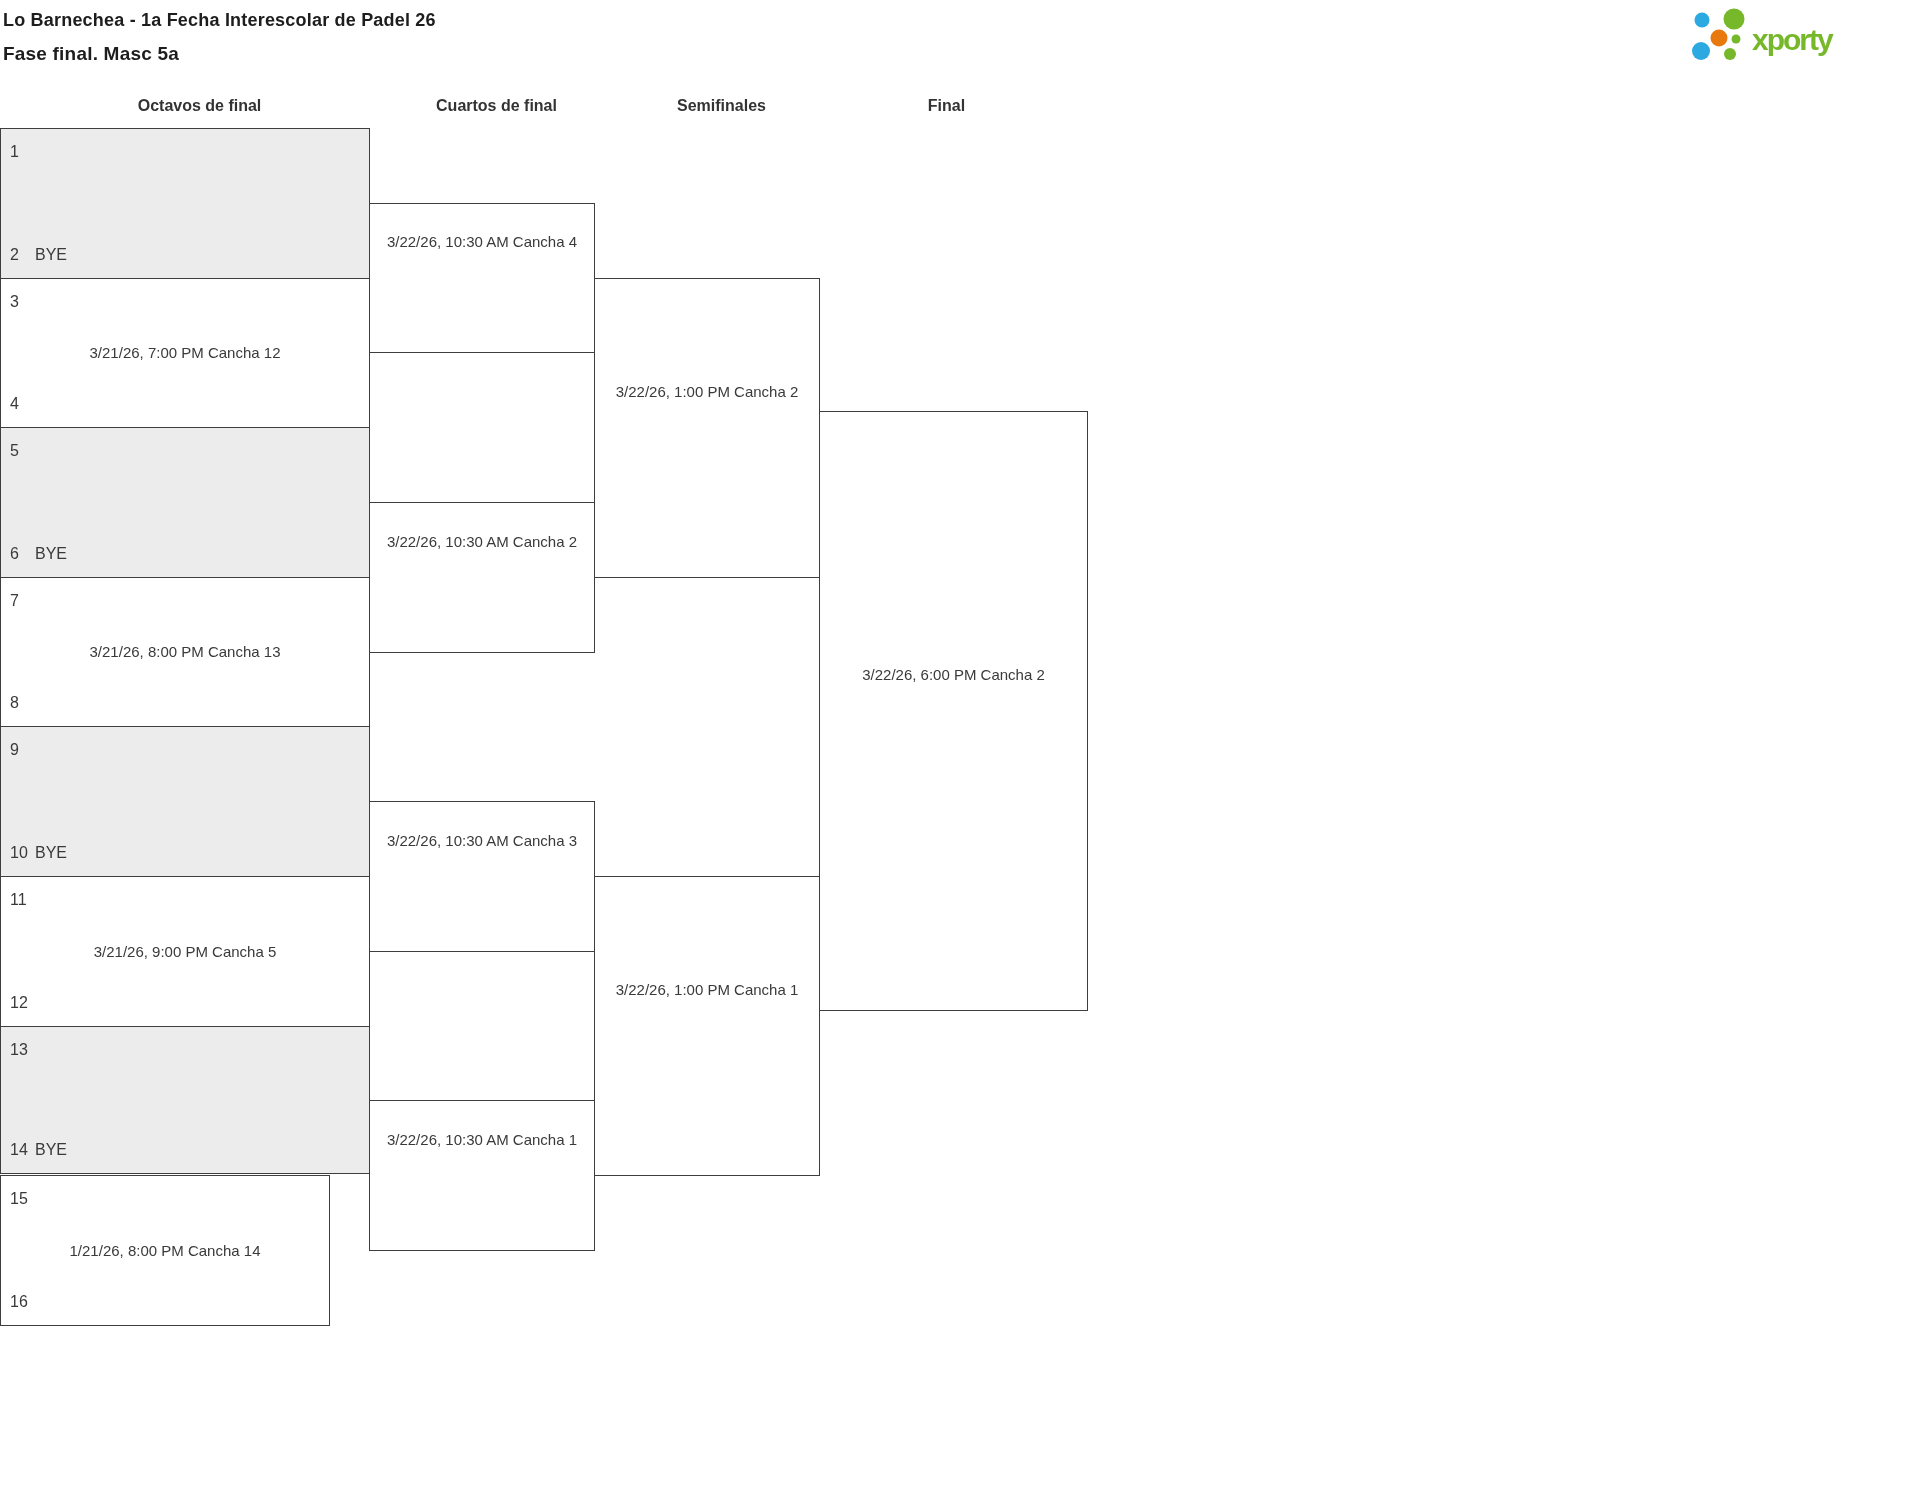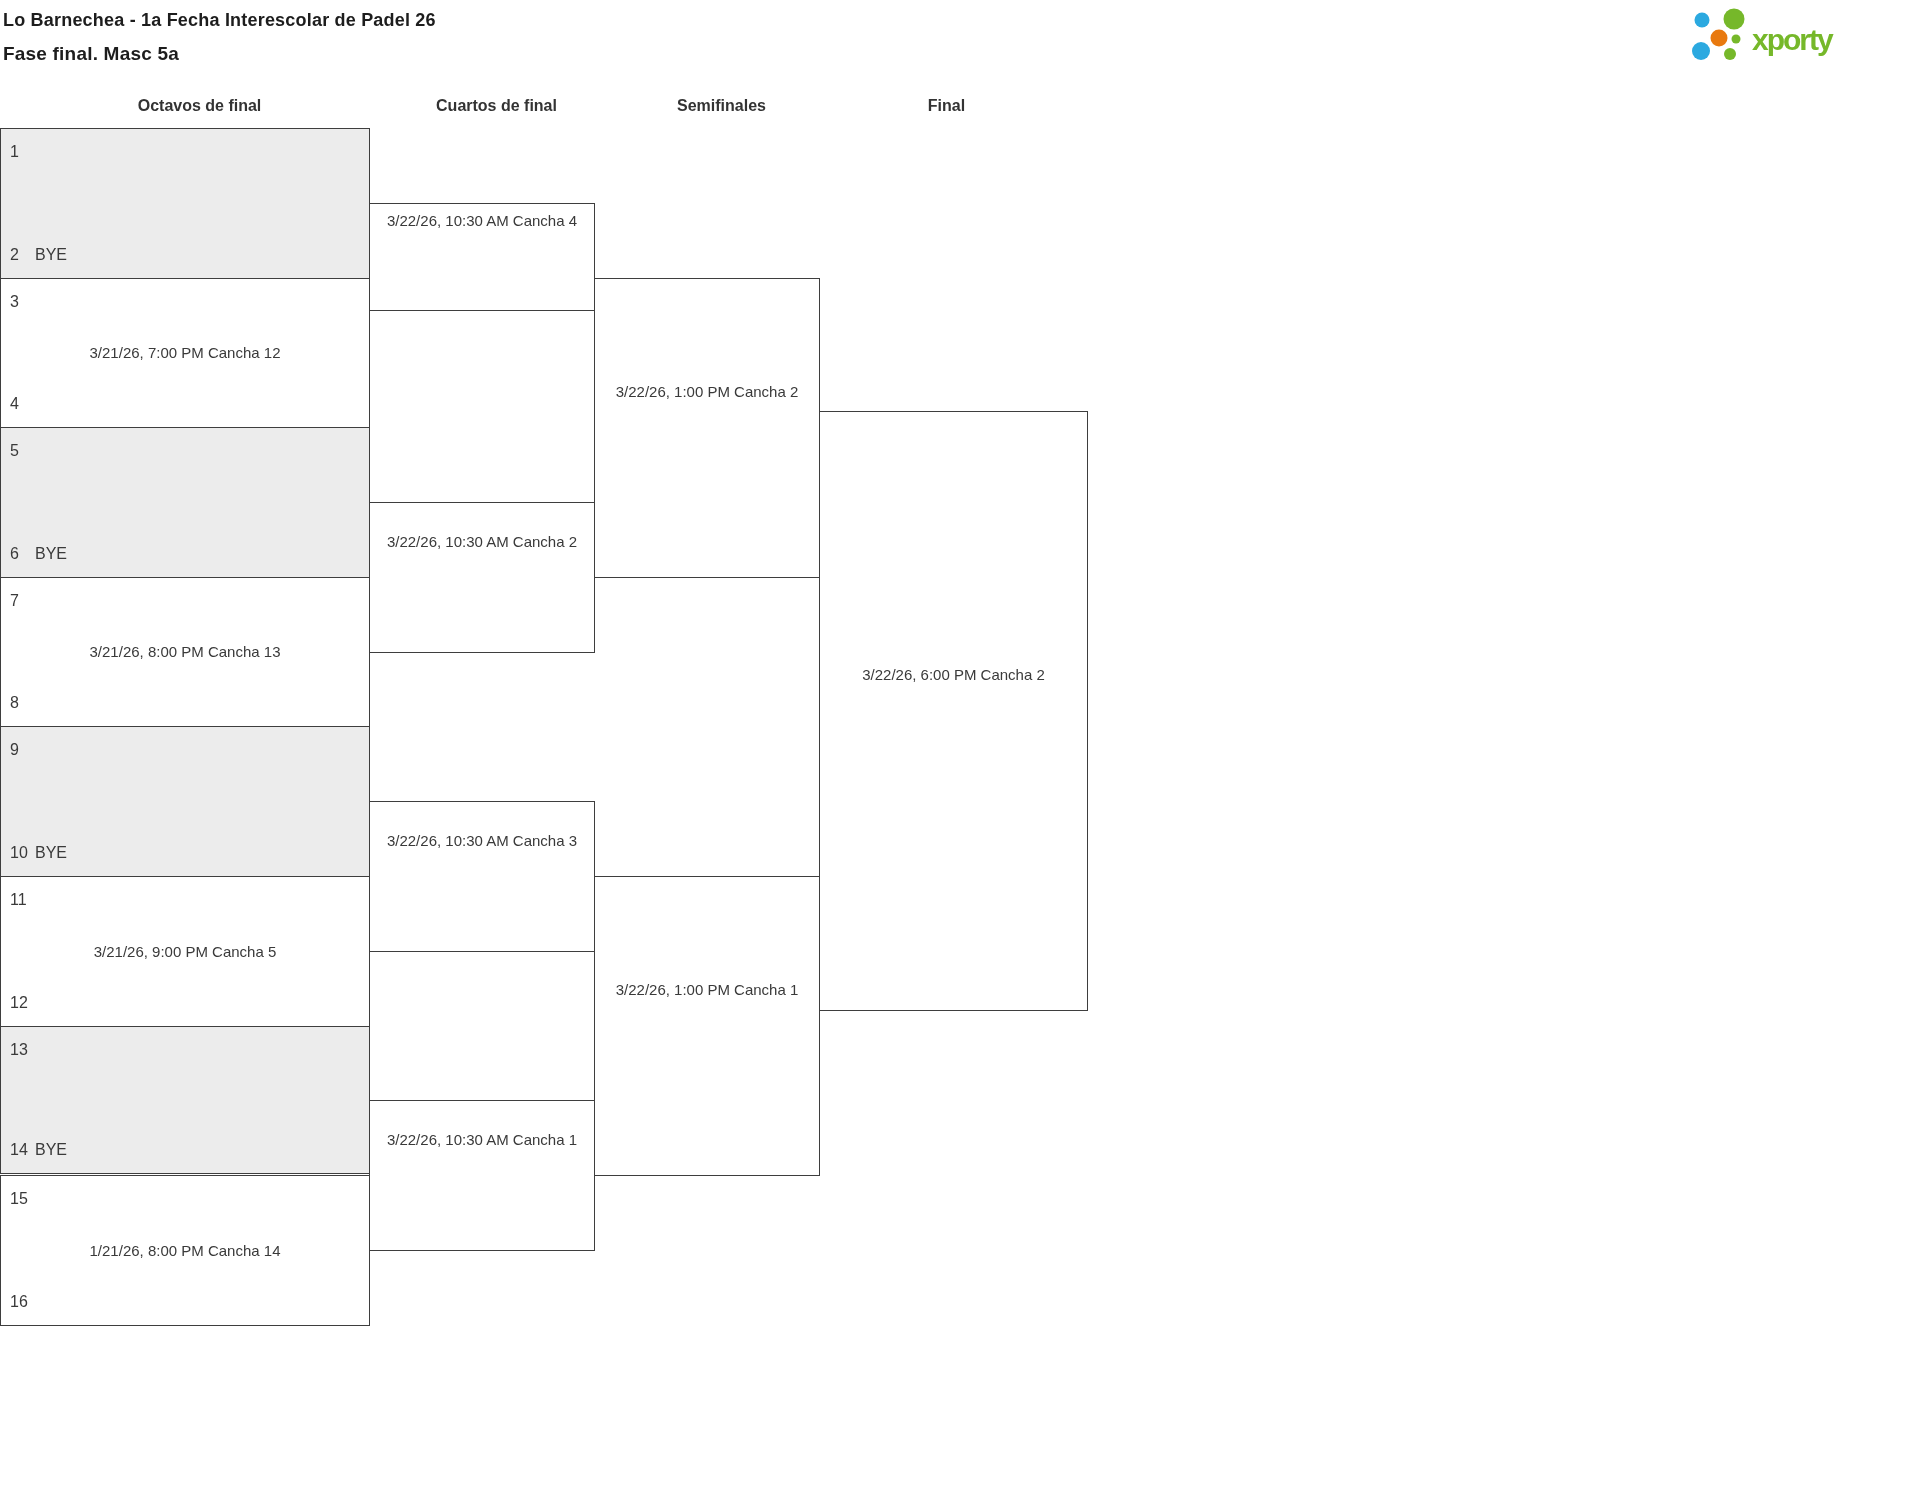--- a/index.html
+++ b/index.html
@@ -152,33 +152,33 @@
       <span class="seed">13</span>
       <span class="team"></span>
     </div>
   <div class="schedule"></div>
   <div class="slot bottom">
       <span class="seed">14</span>
       <span class="team">BYE</span>
     </div>
 </div>
 
-<div class="match center" style="left:0;top:1175px;width:370px;height:151px">
+<div class="match center" style="left:0;top:1175px;width:330px;height:151px">
   <div class="slot top">
       <span class="seed">15</span>
       <span class="team"></span>
     </div>
   <div class="schedule">1/21/26, 8:00 PM Cancha 14</div>
   <div class="slot bottom">
       <span class="seed">16</span>
       <span class="team"></span>
     </div>
 </div>
 
-<div class="match upper" style="left:369px;top:203px;width:226px;height:108px">
+<div class="match upper" style="left:369px;top:203px;width:226px;height:150px">
   <div class="schedule">3/22/26, 10:30 AM Cancha 4</div>
 </div>
 <div class="match upper" style="left:369px;top:502px;width:226px;height:151px">
   <div class="schedule">3/22/26, 10:30 AM Cancha 2</div>
 </div>
 <div class="match upper" style="left:369px;top:801px;width:226px;height:151px">
   <div class="schedule">3/22/26, 10:30 AM Cancha 3</div>
 </div>
 <div class="match upper" style="left:369px;top:1100px;width:226px;height:151px">
   <div class="schedule">3/22/26, 10:30 AM Cancha 1</div>

